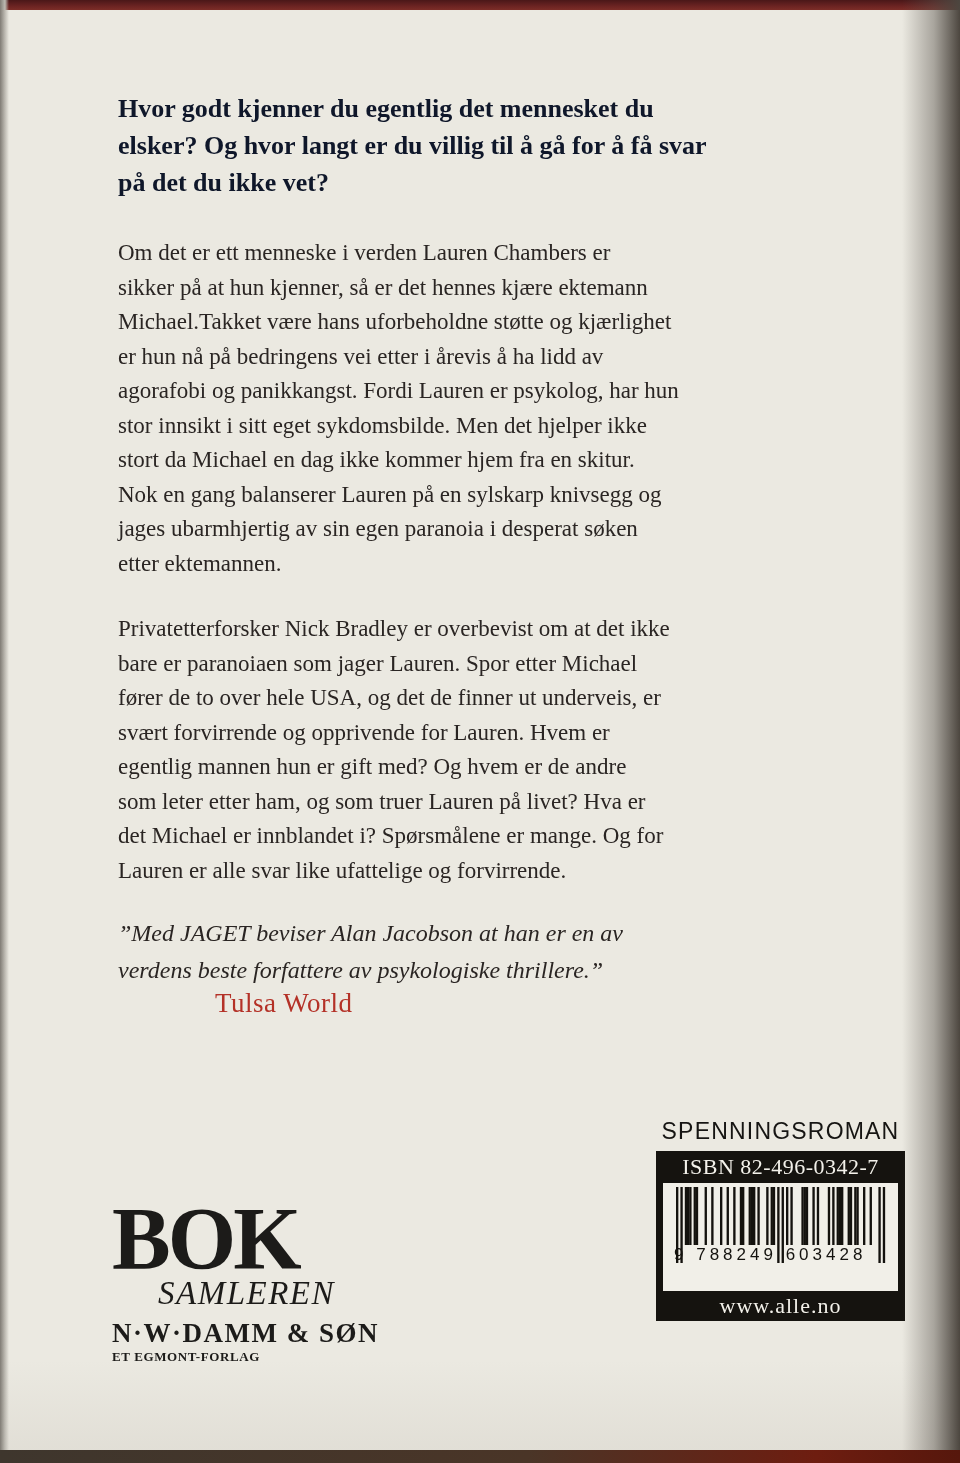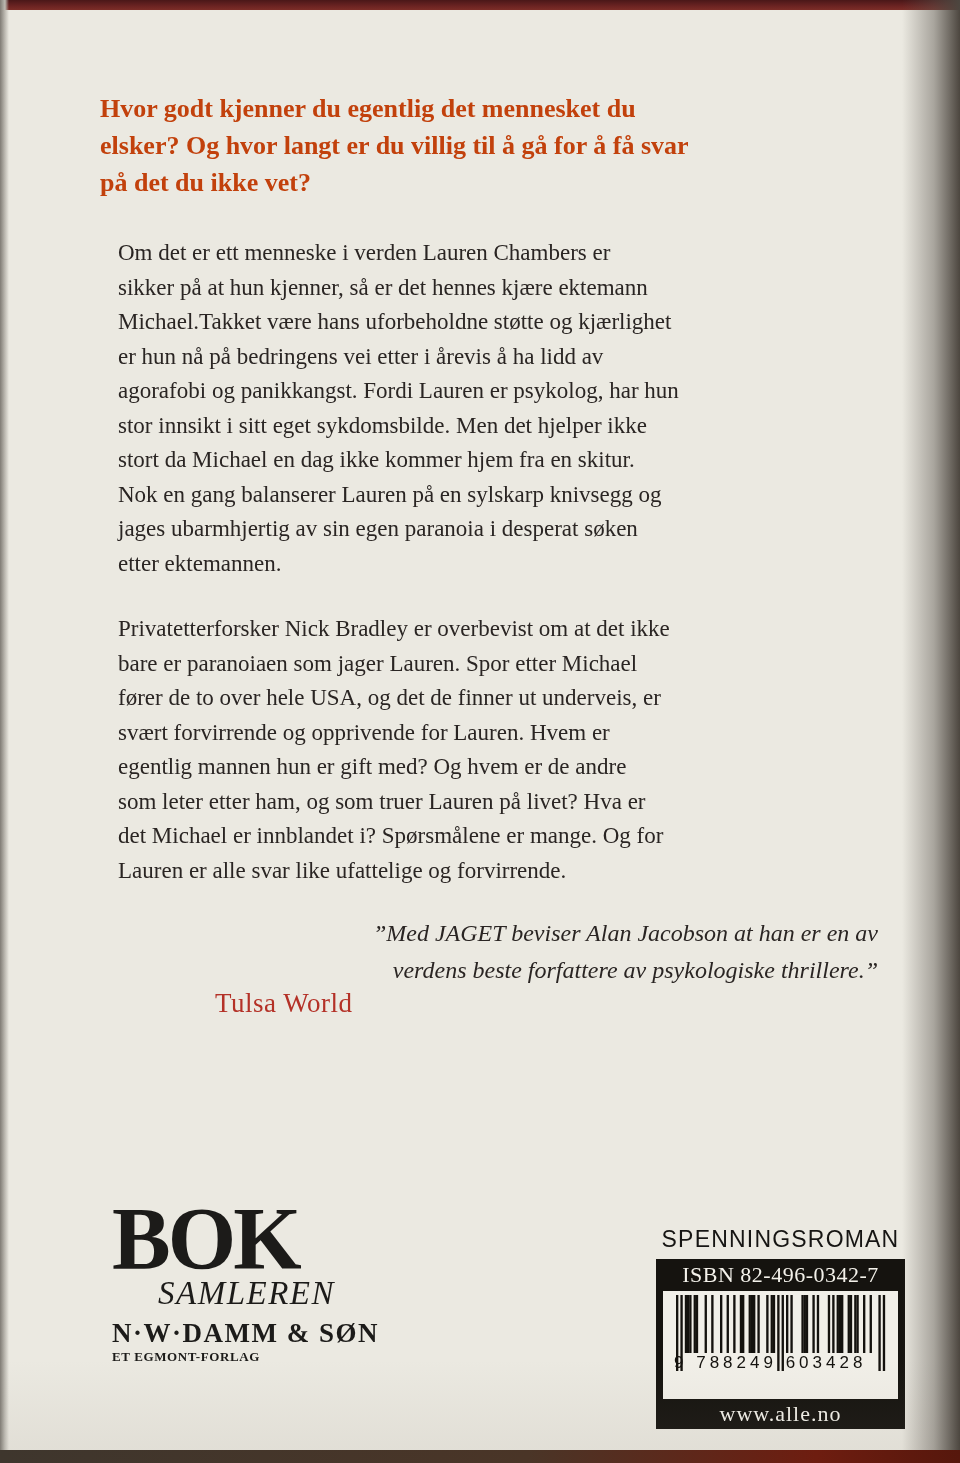--- a/index.html
+++ b/index.html
@@ -18,46 +18,46 @@
     background:linear-gradient(to right,#807c75,#bdbab2 55%,rgba(235,233,225,0));}
   .edge-right{position:absolute;right:0;top:0;bottom:0;width:58px;
     background:linear-gradient(to right,rgba(70,64,58,0),rgba(88,82,75,.45) 55%,#4c463f);}
   .edge-bottom{position:absolute;left:0;bottom:0;width:100%;height:13px;
     background:linear-gradient(to right,#3e362d,#4a3527 55%,#6e1d10 85%,#56170c);}
   .cover-sheen{position:absolute;left:0;bottom:13px;width:100%;height:90px;
     background:linear-gradient(to bottom,rgba(140,130,118,0),rgba(140,130,118,.10));pointer-events:none;}
 
   
   .headline{
-    position:absolute;left:100px;top:90px;width:760px;
+    position:absolute;left:118px;top:90px;width:760px;
     font-weight:bold;font-size:26px;line-height:37px;
-    white-space:pre-line;color:#c2410c;
+    white-space:pre-line;color:#0f172a;
   }
   .para{position:absolute;left:118px;width:770px;
     font-size:23px;line-height:34.5px;white-space:pre-line;color:#2a2523;}
   .para1{top:236px;}
   .para2{top:612px;}
   .quote{
     position:absolute;left:118px;top:915px;width:760px;
-    font-style:italic;font-size:24px;line-height:37px;white-space:pre-line;color:#2a2523;text-align:right;
+    font-style:italic;font-size:24px;line-height:37px;white-space:pre-line;color:#2a2523;
   }
   .quote-source{
     position:absolute;left:215px;top:988px;
     font-size:27px;color:#b43127;letter-spacing:.5px;
   }
 
   
   .publisher{position:absolute;left:112px;top:1202px;font-family:Liberation Serif, serif;color:#1c1b19;}
   .logo-main{font-size:88px;line-height:74px;font-weight:bold;letter-spacing:-3px;}
   .logo-sub{font-size:33px;line-height:34px;font-style:italic;letter-spacing:1.5px;margin:0 0 0 46px;}
   .pub-name{font-size:27px;line-height:30px;font-weight:bold;letter-spacing:1.5px;margin-top:8px;}
   .pub-tagline{font-size:13px;line-height:14px;font-weight:bold;letter-spacing:.6px;margin-top:2px;}
 
   
-  .sales{position:absolute;left:608px;top:1224px;width:249px;font-family:"Liberation Sans",sans-serif;padding-left:48px;}
+  .sales{position:absolute;left:608px;top:1116px;width:249px;font-family:"Liberation Sans",sans-serif;padding-left:48px;}
   .genre{font-size:23px;letter-spacing:1.2px;text-align:center;color:#161513;line-height:30px;}
   .isbn-box{margin-top:5px;background:#15130f;}
   .isbn-row{height:32px;line-height:32px;text-align:center;color:#f3f1ea;
     font-family:"Liberation Serif",serif;font-size:22px;letter-spacing:.5px;}
   .bc-panel{margin:0 7px;background:#f1efe8;height:108px;position:relative;}
   .bc-wrap{position:absolute;left:13px;top:4px;}
   .bc-digits{position:absolute;left:-2px;top:58px;
     font-family:"Liberation Sans",sans-serif;font-size:17px;letter-spacing:4px;
     white-space:pre;color:#14120e;}
   .web-row{height:30px;line-height:29px;text-align:center;color:#f3f1ea;

